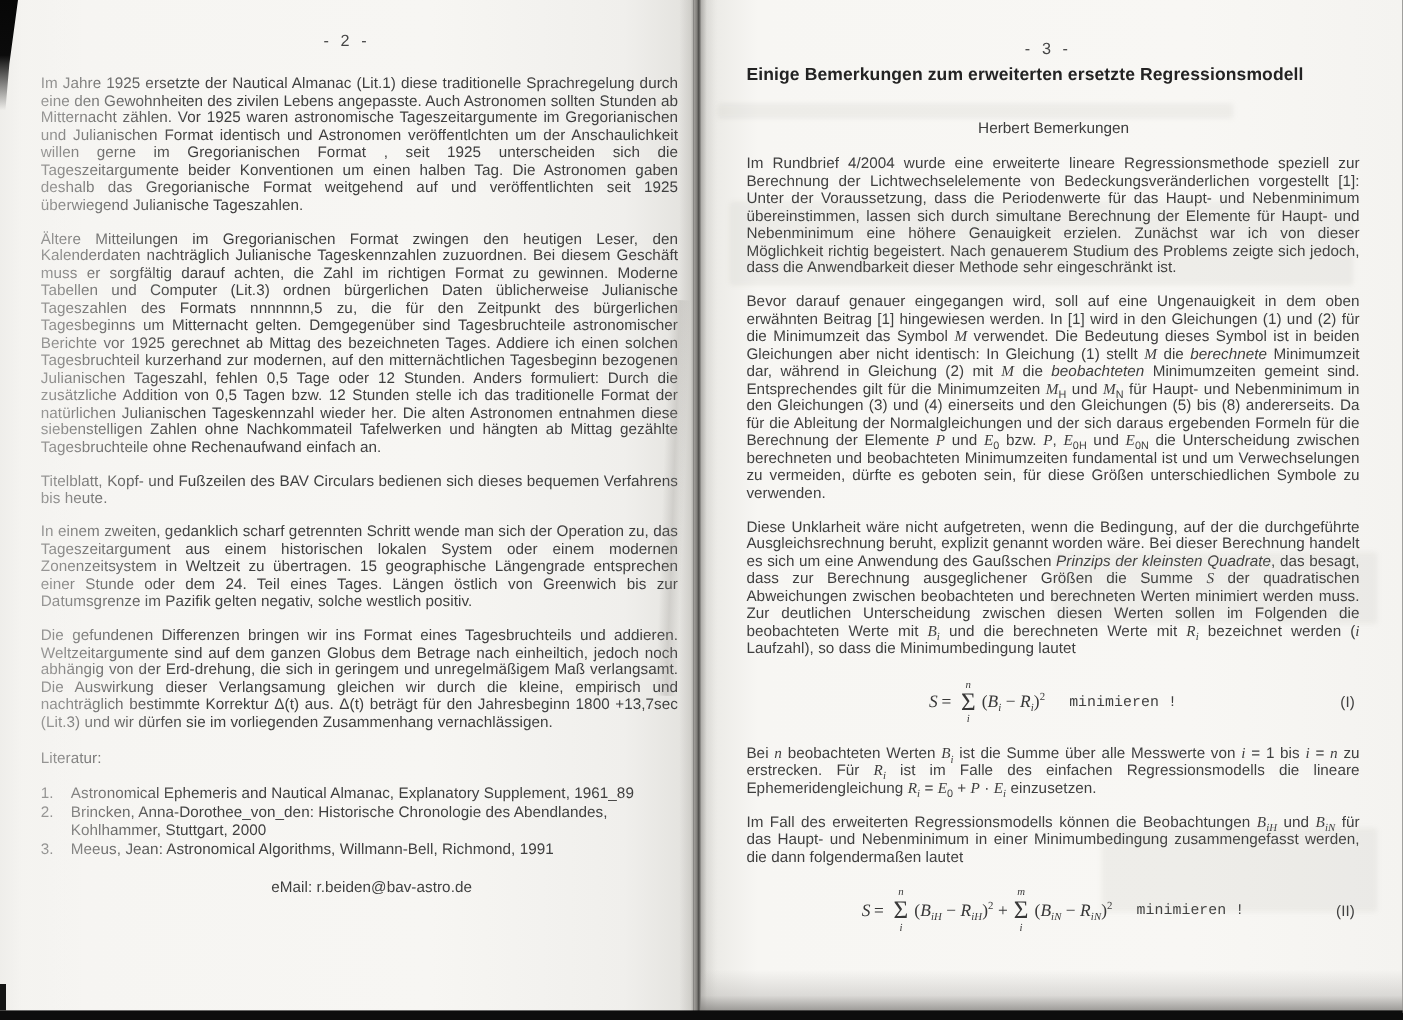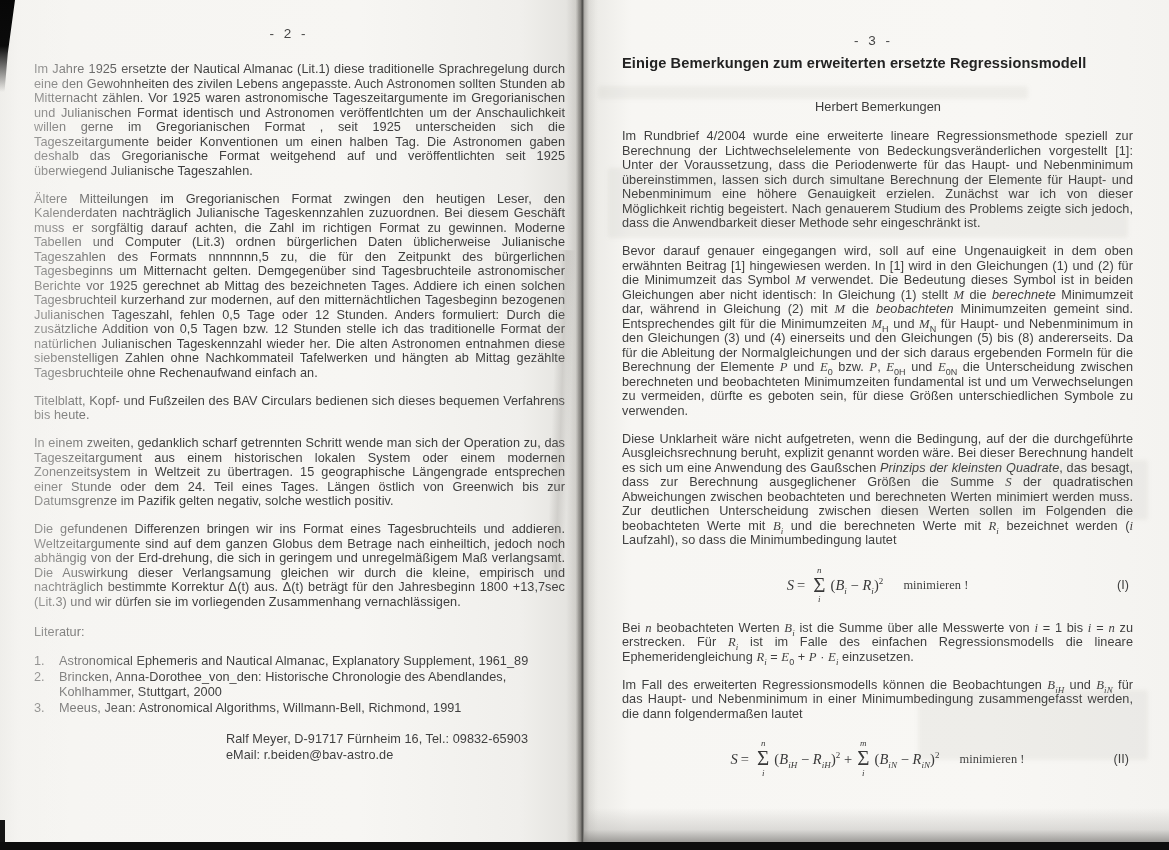--- a/index.html
+++ b/index.html
@@ -59,21 +59,21 @@
 
   .eq{
     position:relative;display:flex;align-items:center;justify-content:center;
     margin:15px 0 12px 0;min-height:46px;
     font-family:"Liberation Serif","DejaVu Serif",serif;font-size:14.5px;color:#383838;
   }
   .eq .op{margin:0 3px;}
   .eq .sum{display:inline-flex;flex-direction:column;align-items:center;line-height:1;margin:0 5px;}
   .eq .sum .lim{font-size:9px;font-style:italic;line-height:1.1;}
   .eq .sum .sigma{font-size:21px;line-height:0.95;}
-  .eq .note{font-family:Liberation Serif, serif;font-size:12.4px;margin-left:20px;color:#3f3f3f;}
+  .eq .note{font-family:Liberation Mono, monospace;font-size:12.4px;margin-left:20px;color:#3f3f3f;}
   .eq .eqlabel{position:absolute;right:4px;font-family:"Liberation Sans","DejaVu Sans",sans-serif;font-size:12.6px;color:#3f3f3f;}
 
   
   .fade-left{
     position:absolute;left:0;top:0;width:160px;height:100%;z-index:2;pointer-events:none;
     background:linear-gradient(90deg,rgba(246,245,242,0.62),rgba(246,245,242,0));
   }
   .corner-black{
     position:absolute;left:0;top:0;width:15px;height:92px;z-index:4;
     background:linear-gradient(180deg,#070707 0%,#0b0b0b 50%,rgba(10,10,10,0) 100%);
@@ -123,21 +123,20 @@
           <div class="ref">
             <span class="num">2.</span>
             <span class="txt">Brincken, Anna-Dorothee_von_den: Historische Chronologie des Abendlandes, Kohlhammer, Stuttgart, 2000</span>
           </div>
           <div class="ref">
             <span class="num">3.</span>
             <span class="txt">Meeus, Jean: Astronomical Algorithms, Willmann-Bell, Richmond, 1991</span>
           </div>
         </div>
       <div class="signature">
-        <div>Ralf Meyer,  D-91717 Fürnheim 16, Tel.: 09832-65903</div>
         <div>eMail: r.beiden@bav-astro.de</div>
       </div>
     </div>
     <div class="crease"></div>
     <div class="fade-left"></div>
   </div>
 
   <div class="page page-right">
     <div class="pagenum">- 3 -</div>
     <div class="article-title">Einige Bemerkungen zum erweiterten ersetzte Regressionsmodell</div>

